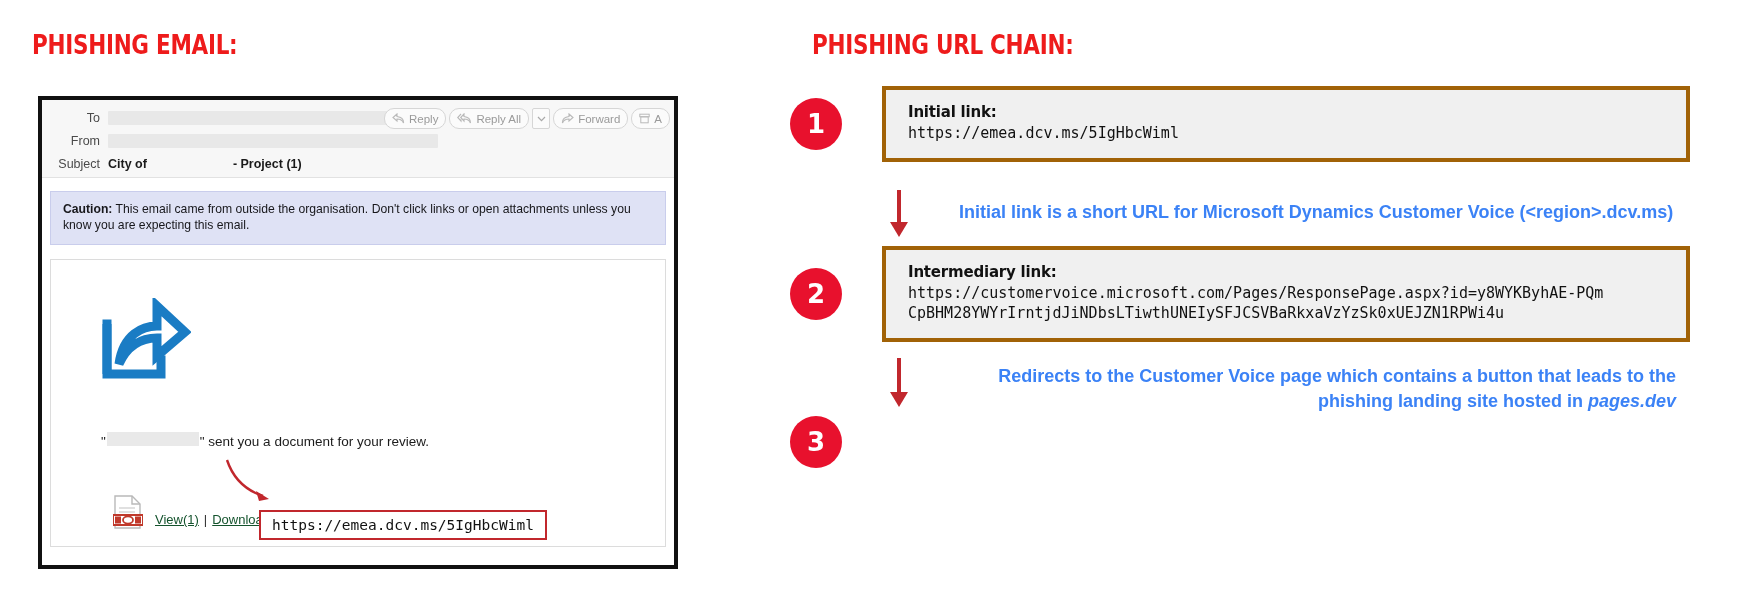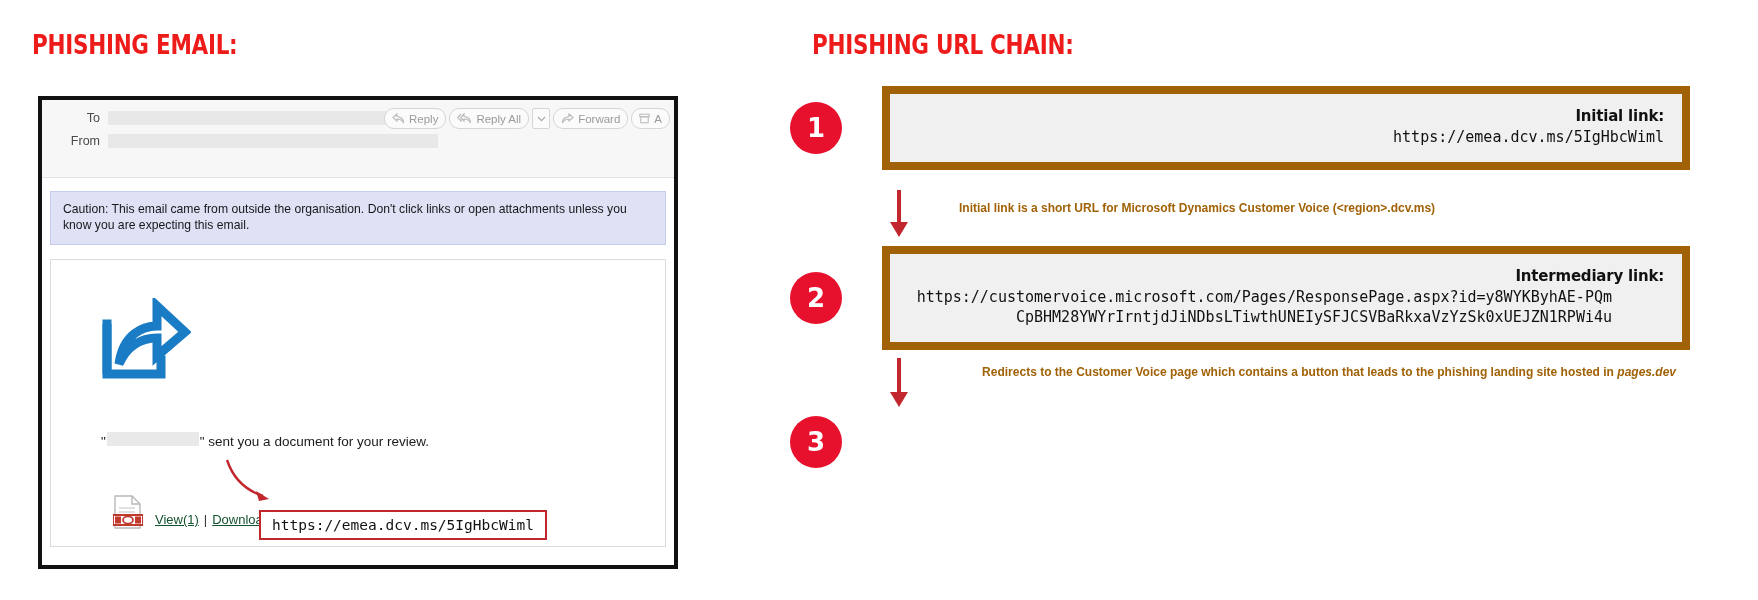--- a/index.html
+++ b/index.html
@@ -79,21 +79,21 @@
   }
 
   .caution {
     margin: 13px 8px 0 8px;
     background: #dfe2f5;
     border: 1px solid #c9cdec;
     padding: 9px 10px 10px 12px;
     font-size: 12.2px; line-height: 1.35; color: #17171b;
     font-family: "Liberation Sans", sans-serif;
   }
-  .caution b { font-weight: normal; }
+  .caution b { font-weight: bold; }
 
   .mail-body {
     margin: 14px 8px 0 8px;
     border: 1px solid #dcdcdc;
     background: #ffffff;
     height: 288px;
     position: relative;
     padding: 24px 22px;
   }
   .share-icon { margin: 14px 0 0 26px; }
@@ -135,41 +135,40 @@
   .step { position: absolute; display: flex; align-items: center; }
   .badge {
     width: 52px; height: 52px; border-radius: 50%;
     background: #e8112d; color: #ffffff;
     display: flex; align-items: center; justify-content: center;
     font-size: 26px; font-weight: bold;
     font-family: "DejaVu Sans", sans-serif;
     flex: none;
   }
   .step-box {
-    border: 8px solid #a16207;
+    border: 4px solid #a16207;
     background: #f0f0f0;
     padding: 13px 18px 14px 22px;
     margin-left: 40px;
-    text-align: right;
   }
   .step-title {
     font-size: 15px; font-weight: bold; color: #111;
     font-family: "DejaVu Sans", sans-serif;
     margin-bottom: 3px; letter-spacing: -0.2px;
   }
   .step-url {
     font-family: "DejaVu Sans Mono", monospace;
     font-size: 15px; color: #111; line-height: 1.33;
     word-break: break-all; white-space: pre-wrap;
   }
 
   .note {
     position: absolute;
-    color: #a16207; font-weight: bold;
-    font-size: 12px; line-height: 1.4;
+    color: #3b82f6; font-weight: bold;
+    font-size: 18px; line-height: 1.4;
     font-family: "Liberation Sans", sans-serif;
     padding-left: 43px;
   }
   .note i { font-style: italic; }
   .arrow-down { position: absolute; }
 </style>
 </head>
 <body>
 
 <div class="page">
@@ -215,20 +214,28 @@
         </div>
       </div>
 
       <div class="hdr-row">
         <div class="hdr-label">To</div>
         <div class="hdr-redact to"></div>
       </div>
       <div class="hdr-row">
         <div class="hdr-label">From</div>
         <div class="hdr-redact from"></div>
+      </div>
+      <div class="hdr-row">
+        <div class="hdr-label">Subject</div>
+        <div class="hdr-subject">
+          <span>City of</span>
+          <span class="subj-redact"></span>
+          <span>- Project (1)</span>
+        </div>
       </div>
     </div>
 
     <div class="caution">
       <b>Caution:</b><span> This email came from outside the organisation. Don't click links or open attachments unless you know you are expecting this email.</span>
     </div>
 
     <div class="mail-body">
 
       <div class="share-icon">

